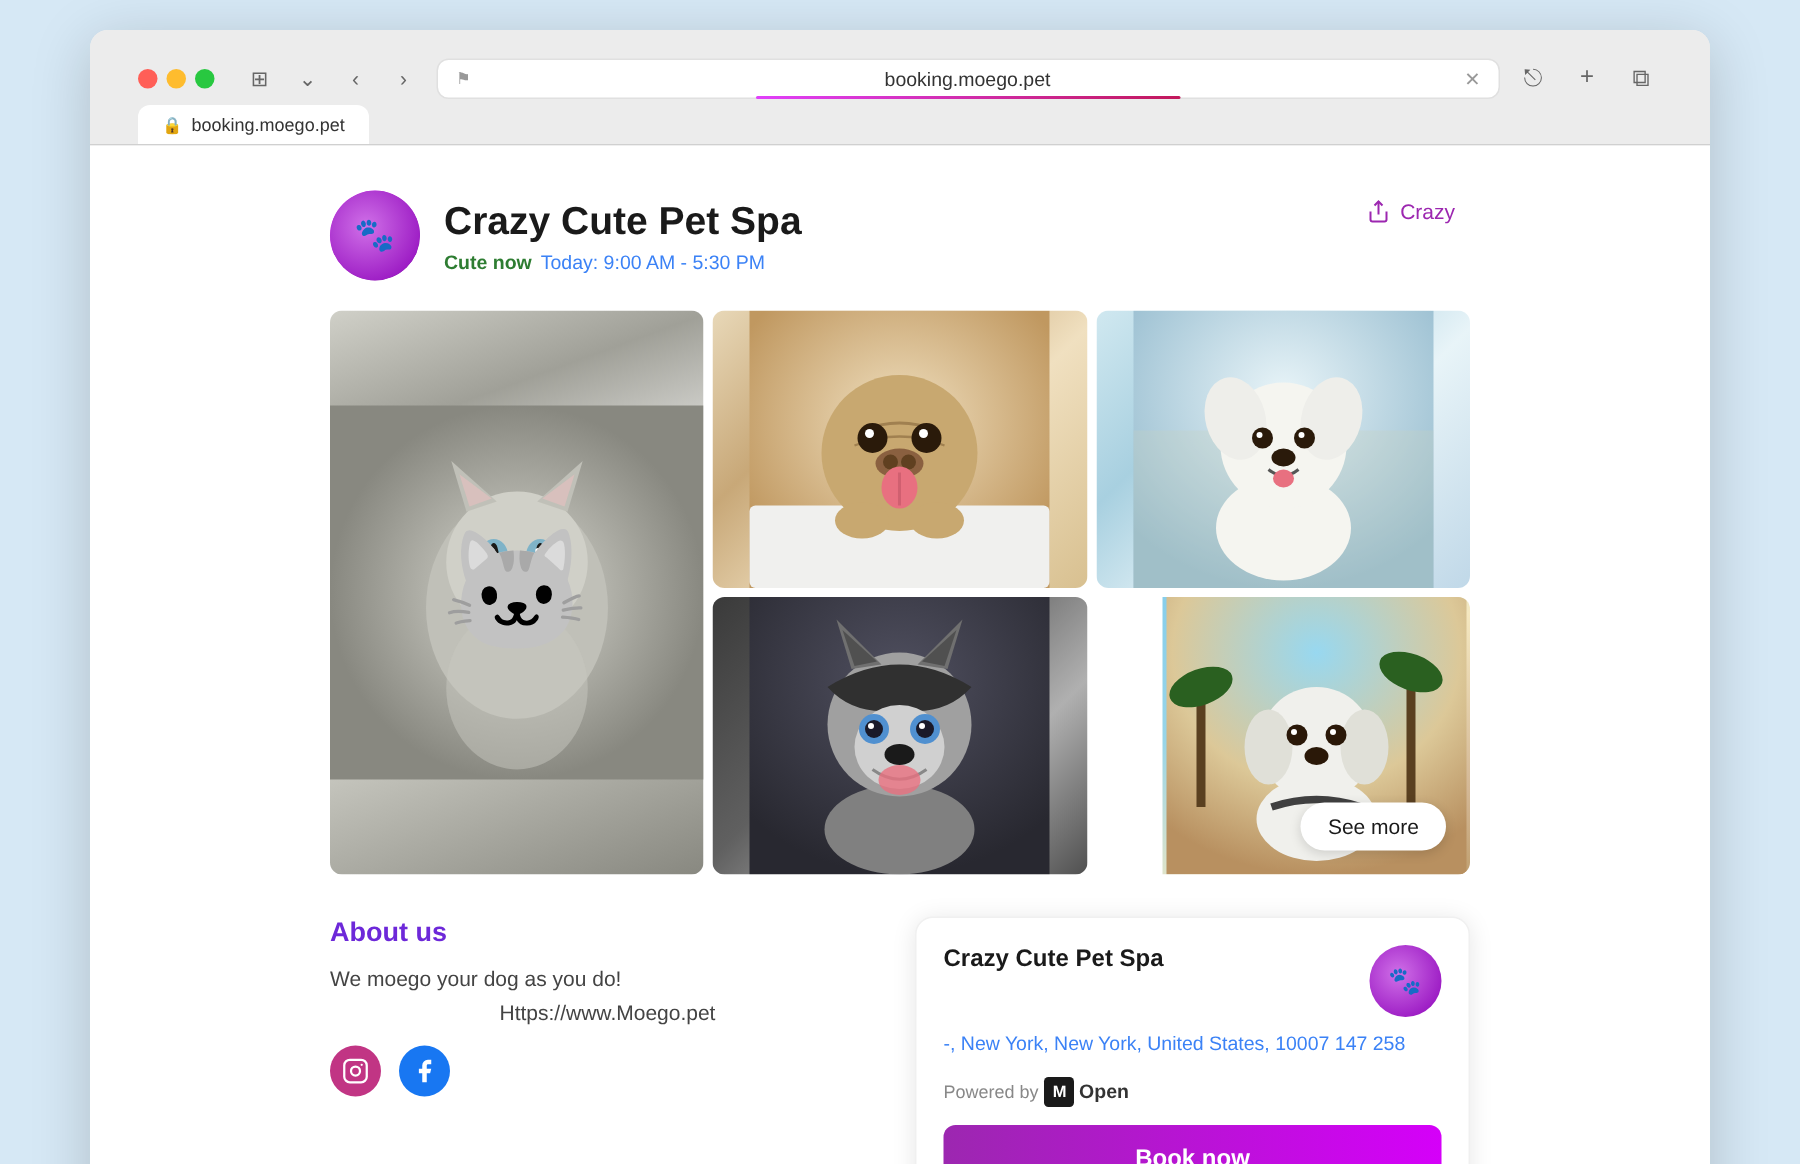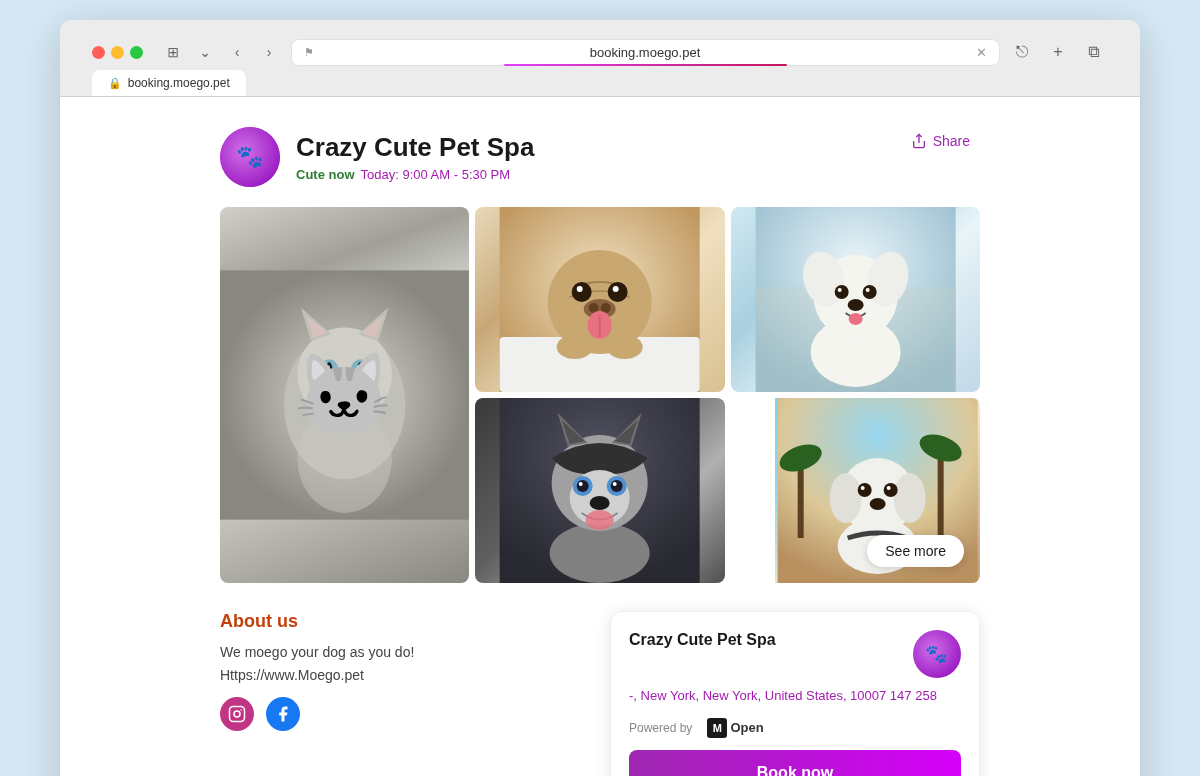--- a/index.html
+++ b/index.html
@@ -178,21 +178,21 @@
       align-items: center;
       gap: 6px;
       margin-top: 4px;
       font-size: 13px;
     }
     .status-open {
       color: #2e7d32;
       font-weight: 600;
     }
     .status-hours {
-      color: #a21caf;
+      color: #3b82f6;
     }
 
     .share-btn {
       display: flex;
       align-items: center;
       gap: 6px;
       color: #9c27b0;
       font-size: 14px;
       font-weight: 500;
       cursor: pointer;
@@ -259,33 +259,34 @@
       display: grid;
       grid-template-columns: 1fr 1fr;
       gap: 20px;
       align-items: start;
     }
 
     .about-section {}
     .about-title {
       font-size: 18px;
       font-weight: 700;
-      color: #c2410c;
+      color: #6d28d9;
       margin-bottom: 10px;
     }
     .about-text {
       font-size: 14px;
       color: #444;
       line-height: 1.5;
       margin-bottom: 4px;
     }
     .about-link {
       font-size: 14px;
       color: #444;
       margin-bottom: 14px;
+      text-align: center;
     }
 
     .social-icons {
       display: flex;
       gap: 12px;
     }
     .social-icon {
       width: 34px; height: 34px;
       border-radius: 50%;
       background: #1a1a1a;
@@ -327,29 +328,29 @@
       background: radial-gradient(circle at 40% 40%, #d070e8, #8b00b8);
       display: flex;
       align-items: center;
       justify-content: center;
       color: white;
       font-size: 18px;
     }
 
     .business-card-address {
       font-size: 13px;
-      color: #a21caf;
+      color: #3b82f6;
       line-height: 1.5;
       margin-bottom: 12px;
     }
 
     .powered-by {
       display: flex;
       align-items: center;
-      gap: 15px;
+      gap: 4px;
       font-size: 12px;
       color: #888;
       margin-bottom: 12px;
     }
     .moego-logo {
       display: flex;
       align-items: center;
       gap: 3px;
       font-weight: 600;
       color: #333;
@@ -445,21 +446,21 @@
               <span class="status-hours">Today: 9:00 AM - 5:30 PM</span>
             </div>
           </div>
         </div>
         <button class="share-btn">
           <svg width="16" height="16" viewBox="0 0 24 24" fill="none" stroke="currentColor" stroke-width="2">
             <path d="M4 12v8a2 2 0 002 2h12a2 2 0 002-2v-8"></path>
             <polyline points="16 6 12 2 8 6"></polyline>
             <line x1="12" y1="2" x2="12" y2="15"></line>
           </svg>
-          <span>Share</span>
+          <span>Crazy</span>
         </button>
       </div>
 
       <div class="gallery">
 
         <div class="gallery-main">
           <div class="photo-cat">
             <div style="width:100%;height:100%;background:linear-gradient(160deg,#d0d0c8 0%,#a0a098 20%,#f0f0ee 45%,#c8c8c0 65%,#888880 100%);display:flex;align-items:center;justify-content:center;">
               <svg width="100%" height="100%" viewBox="0 0 370 370">
                 <defs>

